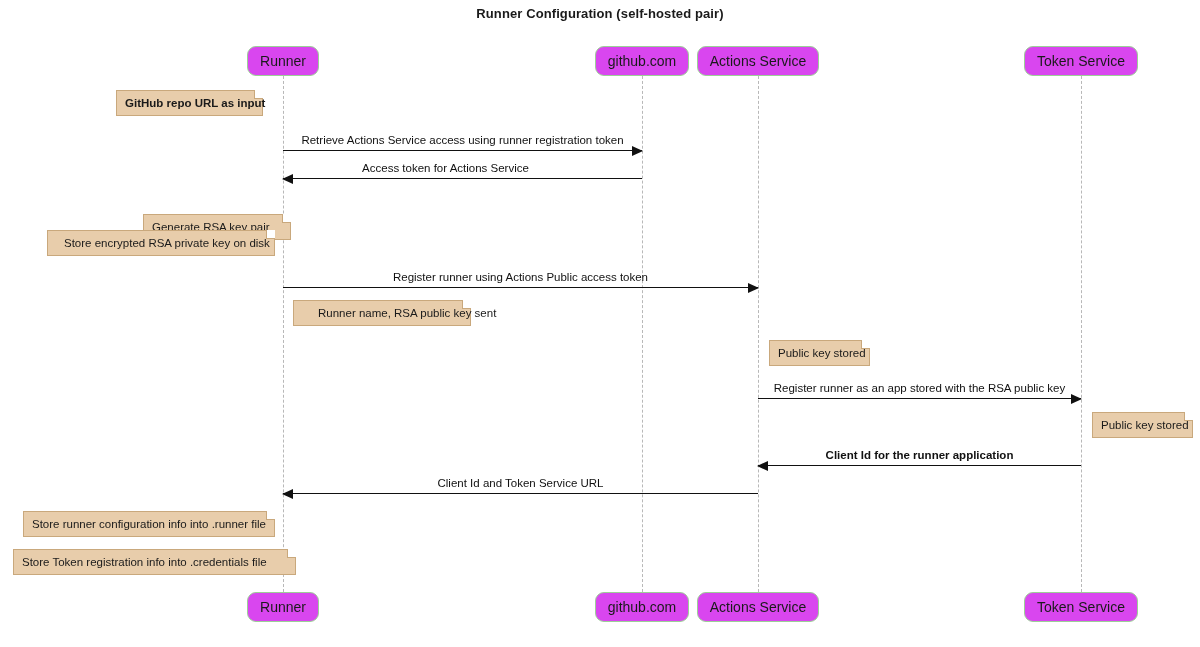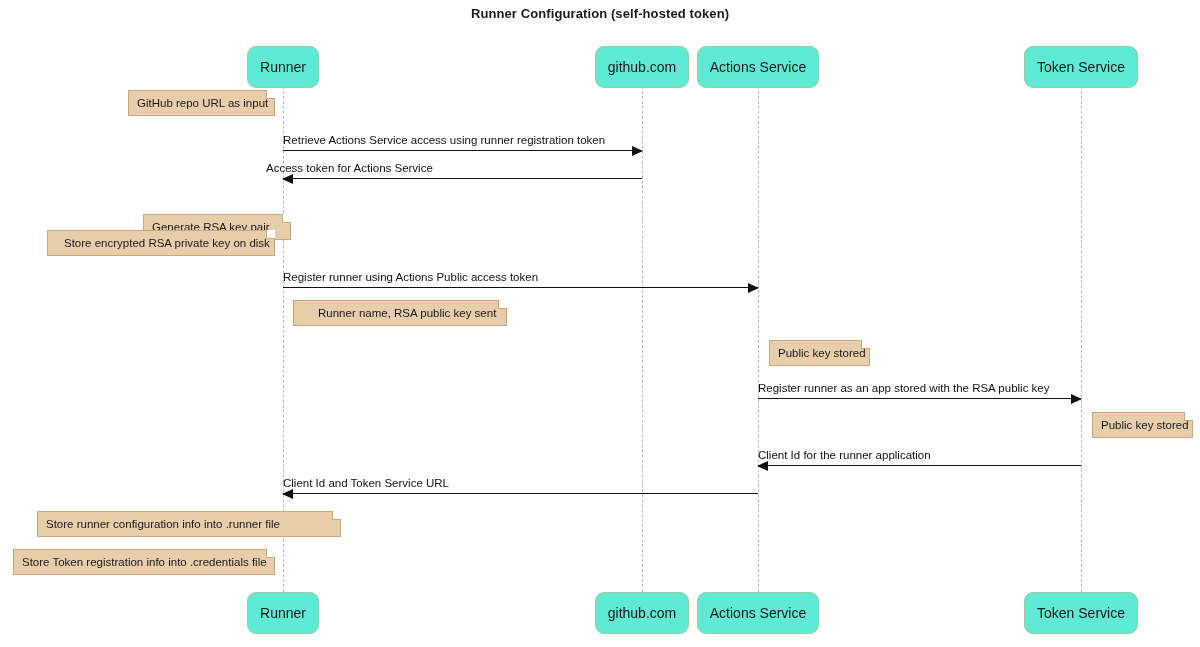--- a/index.html
+++ b/index.html
@@ -28,22 +28,22 @@
   }
 
   .lifeline {
     position: absolute;
     width: 0;
     border-left: 1px dashed #b8b8b8;
   }
 
   .participant {
     position: absolute;
-    height: 42px;
-    background: #5eead4;
+    height: 30px;
+    background: #d946ef;
     border: 1px solid #9ccf97;
     border-radius: 9px;
     color: #1a1a1a;
     font-size: 14px;
     display: flex;
     align-items: center;
     justify-content: center;
     box-sizing: border-box;
     white-space: nowrap;
     padding: 0 16px;
@@ -95,28 +95,29 @@
   }
   .msg.left .arrowhead {
     left: -1px;
     border-right: 11px solid #111111;
   }
   .msg-label {
     position: absolute;
     font-size: 11.5px;
     color: #111111;
     white-space: nowrap;
+    text-align: center;
   }
 </style>
 </head>
 <body>
 
 <div id="diagram-root">
 
-  <div id="diagram-title">Runner Configuration (self-hosted token)</div>
+  <div id="diagram-title">Runner Configuration (self-hosted pair)</div>
 
   <div id="lifelines-layer">
       <div class="lifeline" style="left: 283px; top: 76px; height: 516px;"></div>
       <div class="lifeline" style="left: 642px; top: 76px; height: 516px;"></div>
       <div class="lifeline" style="left: 758px; top: 76px; height: 516px;"></div>
       <div class="lifeline" style="left: 1081px; top: 76px; height: 516px;"></div>
     </div>
   <div id="participants-top-layer">
       <div class="participant" style="left: 247px; top: 46px; width: 72px;">Runner</div>
       <div class="participant" style="left: 595px; top: 46px; width: 94px;">github.com</div>
@@ -136,35 +137,35 @@
         <div class="arrowhead"></div>
       </div>
       <div class="msg-label" style="left: 283px; width: 475px; top: 271px;">Register runner using Actions Public access token</div>
       <div class="msg right" style="left: 758px; top: 398px; width: 323px;">
         <div class="arrowhead"></div>
       </div>
       <div class="msg-label" style="left: 758px; width: 323px; top: 382px;">Register runner as an app stored with the RSA public key</div>
       <div class="msg left" style="left: 758px; top: 465px; width: 323px;">
         <div class="arrowhead"></div>
       </div>
-      <div class="msg-label" style="left: 758px; width: 323px; top: 449px;">Client Id for the runner application</div>
+      <div class="msg-label" style="left: 758px; width: 323px; top: 449px; font-weight: bold;">Client Id for the runner application</div>
       <div class="msg left" style="left: 283px; top: 493px; width: 475px;">
         <div class="arrowhead"></div>
       </div>
       <div class="msg-label" style="left: 283px; width: 475px; top: 477px;">Client Id and Token Service URL</div>
     </div>
   <div id="notes-layer">
-      <div class="note" style="left: 128px; top: 90px; width: 147px;">GitHub repo URL as input</div>
+      <div class="note" style="left: 116px; top: 90px; width: 147px; font-weight: bold;">GitHub repo URL as input</div>
       <div class="note" style="left: 143px; top: 192px; width: 148px; margin-top: 22px;">Generate RSA key pair</div>
       <div class="note" style="left: 47px; top: 230px; width: 228px; padding-left: 16px;">Store encrypted RSA private key on disk</div>
-      <div class="note" style="left: 293px; top: 300px; width: 214px; padding-left: 24px;">Runner name, RSA public key sent</div>
+      <div class="note" style="left: 293px; top: 300px; width: 178px; padding-left: 24px;">Runner name, RSA public key sent</div>
       <div class="note" style="left: 769px; top: 340px; width: 101px;">Public key stored</div>
       <div class="note" style="left: 1092px; top: 412px; width: 101px;">Public key stored</div>
-      <div class="note" style="left: 37px; top: 511px; width: 304px;">Store runner configuration info into .runner file</div>
-      <div class="note" style="left: 13px; top: 549px; width: 262px;">Store Token registration info into .credentials file</div>
+      <div class="note" style="left: 23px; top: 511px; width: 252px;">Store runner configuration info into .runner file</div>
+      <div class="note" style="left: 13px; top: 549px; width: 283px;">Store Token registration info into .credentials file</div>
     </div>
   <div id="participants-bottom-layer">
       <div class="participant" style="left: 247px; top: 592px; width: 72px;">Runner</div>
       <div class="participant" style="left: 595px; top: 592px; width: 94px;">github.com</div>
       <div class="participant" style="left: 697px; top: 592px; width: 122px;">Actions Service</div>
       <div class="participant" style="left: 1024px; top: 592px; width: 114px;">Token Service</div>
     </div>
 
 </div>
 

